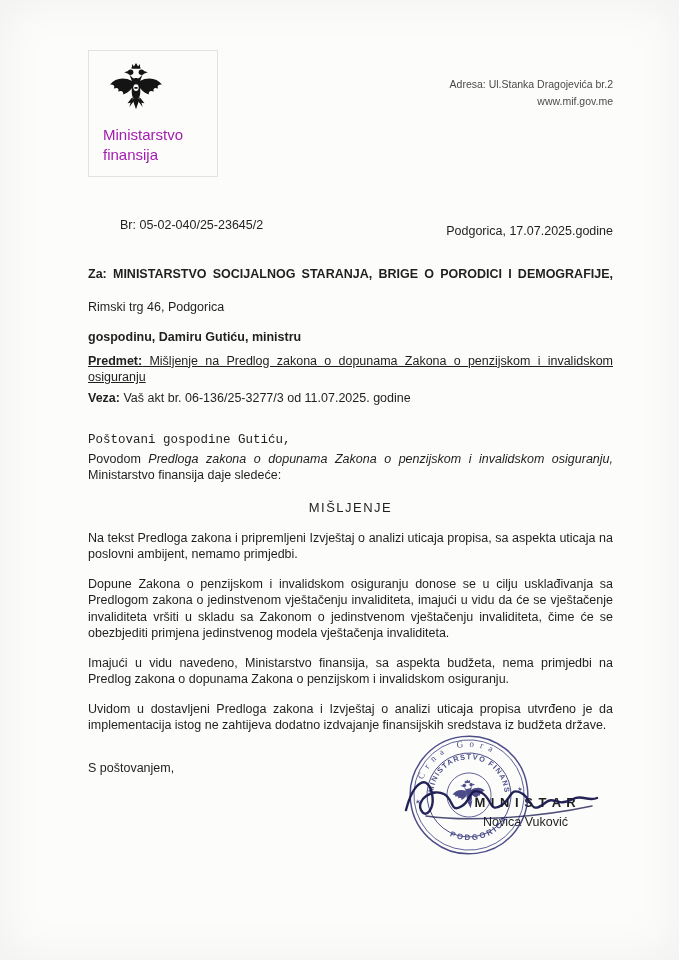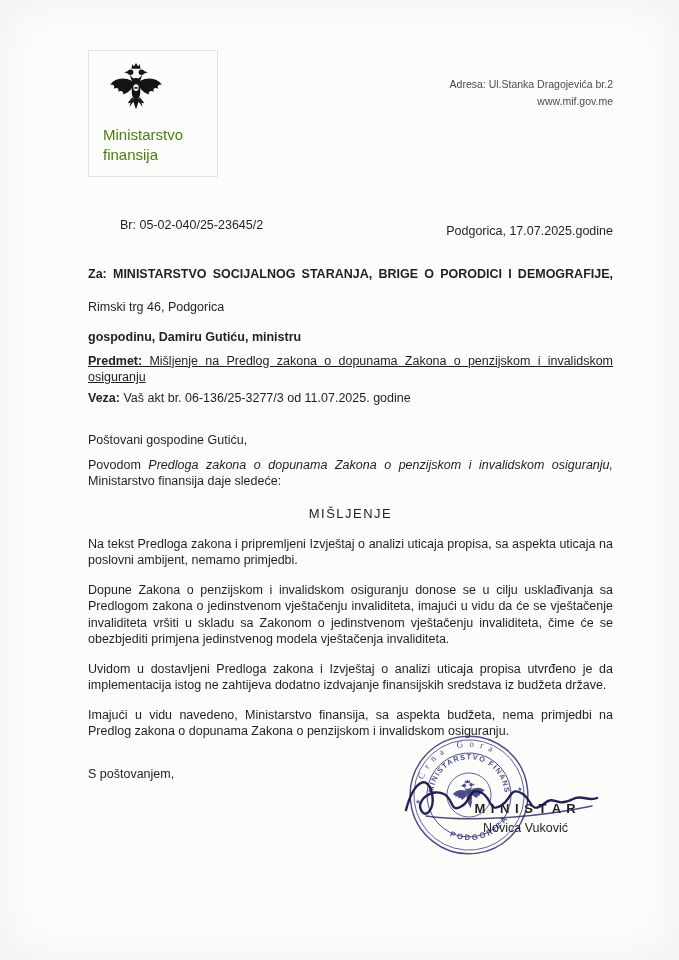--- a/index.html
+++ b/index.html
@@ -18,21 +18,21 @@
   .content { padding:50px 66px 0 88px; }
 
   
   .letterhead { display:flex; justify-content:space-between; align-items:flex-start; }
   .logo-box {
     border:1px solid #e3e2dd;
     padding:10px 14px 12px 14px;
     width:100px;
   }
   .logo-box svg { display:block; margin:0 0 6px 2px; }
-  .ministry-name { font-size:15px; line-height:1.3; color:#4d7c0f; }
+  .ministry-name { font-size:15px; line-height:1.3; color:#a21caf; }
   .address-block {
     text-align:right;
     font-size:10.5px;
     color:#4a4a4a;
     line-height:1.6;
     margin-top:26px;
   }
 
   
   .ref-row { display:flex; justify-content:space-between; margin-top:40px;margin-left:32px; }
@@ -43,21 +43,21 @@
   .force-justify { text-align:justify; }
   .force-justify::after { content:""; display:inline-block; width:100%; }
   .b { font-weight:bold; }
   .gospodinu { margin-top:14px; font-weight:bold; }
   .predmet { margin:7px 0 0 0; text-align:justify;text-decoration:underline; }
   .veza { margin:4px 0 16px 0; }
 
   
   p { margin:0 0 13px 0; }
   .justify { text-align:justify; }
-  .salutation { margin-top:26px; margin-bottom:8px; }
+  .salutation { margin-top:26px; margin-bottom:2px;font-family:Liberation Mono, monospace; }
   .intro { margin-bottom:10px; }
   .opinion-heading {
     text-align:center; font-weight:normal; font-size:13px;
     letter-spacing:1.5px; margin:15px 0 14px 0;
   }
   .closing { margin-top:26px; }
   em { }
 
   
   .sign-block {
@@ -136,22 +136,22 @@
     <p class="veza"><span class="b">Veza:</span><span> Vaš akt br. 06-136/25-3277/3 od 11.07.2025. godine</span></p>
 
     <p class="salutation">Poštovani gospodine Gutiću,</p>
 
     <p class="justify intro"><span>Povodom </span><em>Predloga zakona o dopunama Zakona o penzijskom i invalidskom osiguranju,</em><span> Ministarstvo finansija daje sledeće:</span></p>
 
     <div class="opinion-heading">MIŠLJENJE</div>
 
     <p class="justify">Na tekst Predloga zakona i pripremljeni Izvještaj o analizi uticaja propisa, sa aspekta uticaja na poslovni ambijent, nemamo primjedbi.</p>
     <p class="justify">Dopune Zakona o penzijskom i invalidskom osiguranju donose se u cilju usklađivanja sa Predlogom zakona o jedinstvenom vještačenju invaliditeta, imajući u vidu da će se vještačenje invaliditeta vršiti u skladu sa Zakonom o jedinstvenom vještačenju invaliditeta, čime će se obezbjediti primjena jedinstvenog modela vještačenja invaliditeta.</p>
+    <p class="justify">Imajući u vidu navedeno, Ministarstvo finansija, sa aspekta budžeta, nema primjedbi na Predlog zakona o dopunama Zakona o penzijskom i invalidskom osiguranju.</p>
     <p class="justify">Uvidom u dostavljeni Predloga zakona i Izvještaj o analizi uticaja propisa utvrđeno je da implementacija istog ne zahtijeva dodatno izdvajanje finansijskih sredstava iz budžeta države.</p>
-    <p class="justify">Imajući u vidu navedeno, Ministarstvo finansija, sa aspekta budžeta, nema primjedbi na Predlog zakona o dopunama Zakona o penzijskom i invalidskom osiguranju.</p>
 
     <p class="closing">S poštovanjem,</p>
 
     <div class="sign-block">
       <div class="sign-title">M I N I S T A R</div>
       <div class="sign-name">Novica Vuković</div>
     </div>
   </div>
 
   <div class="stamp-area">

